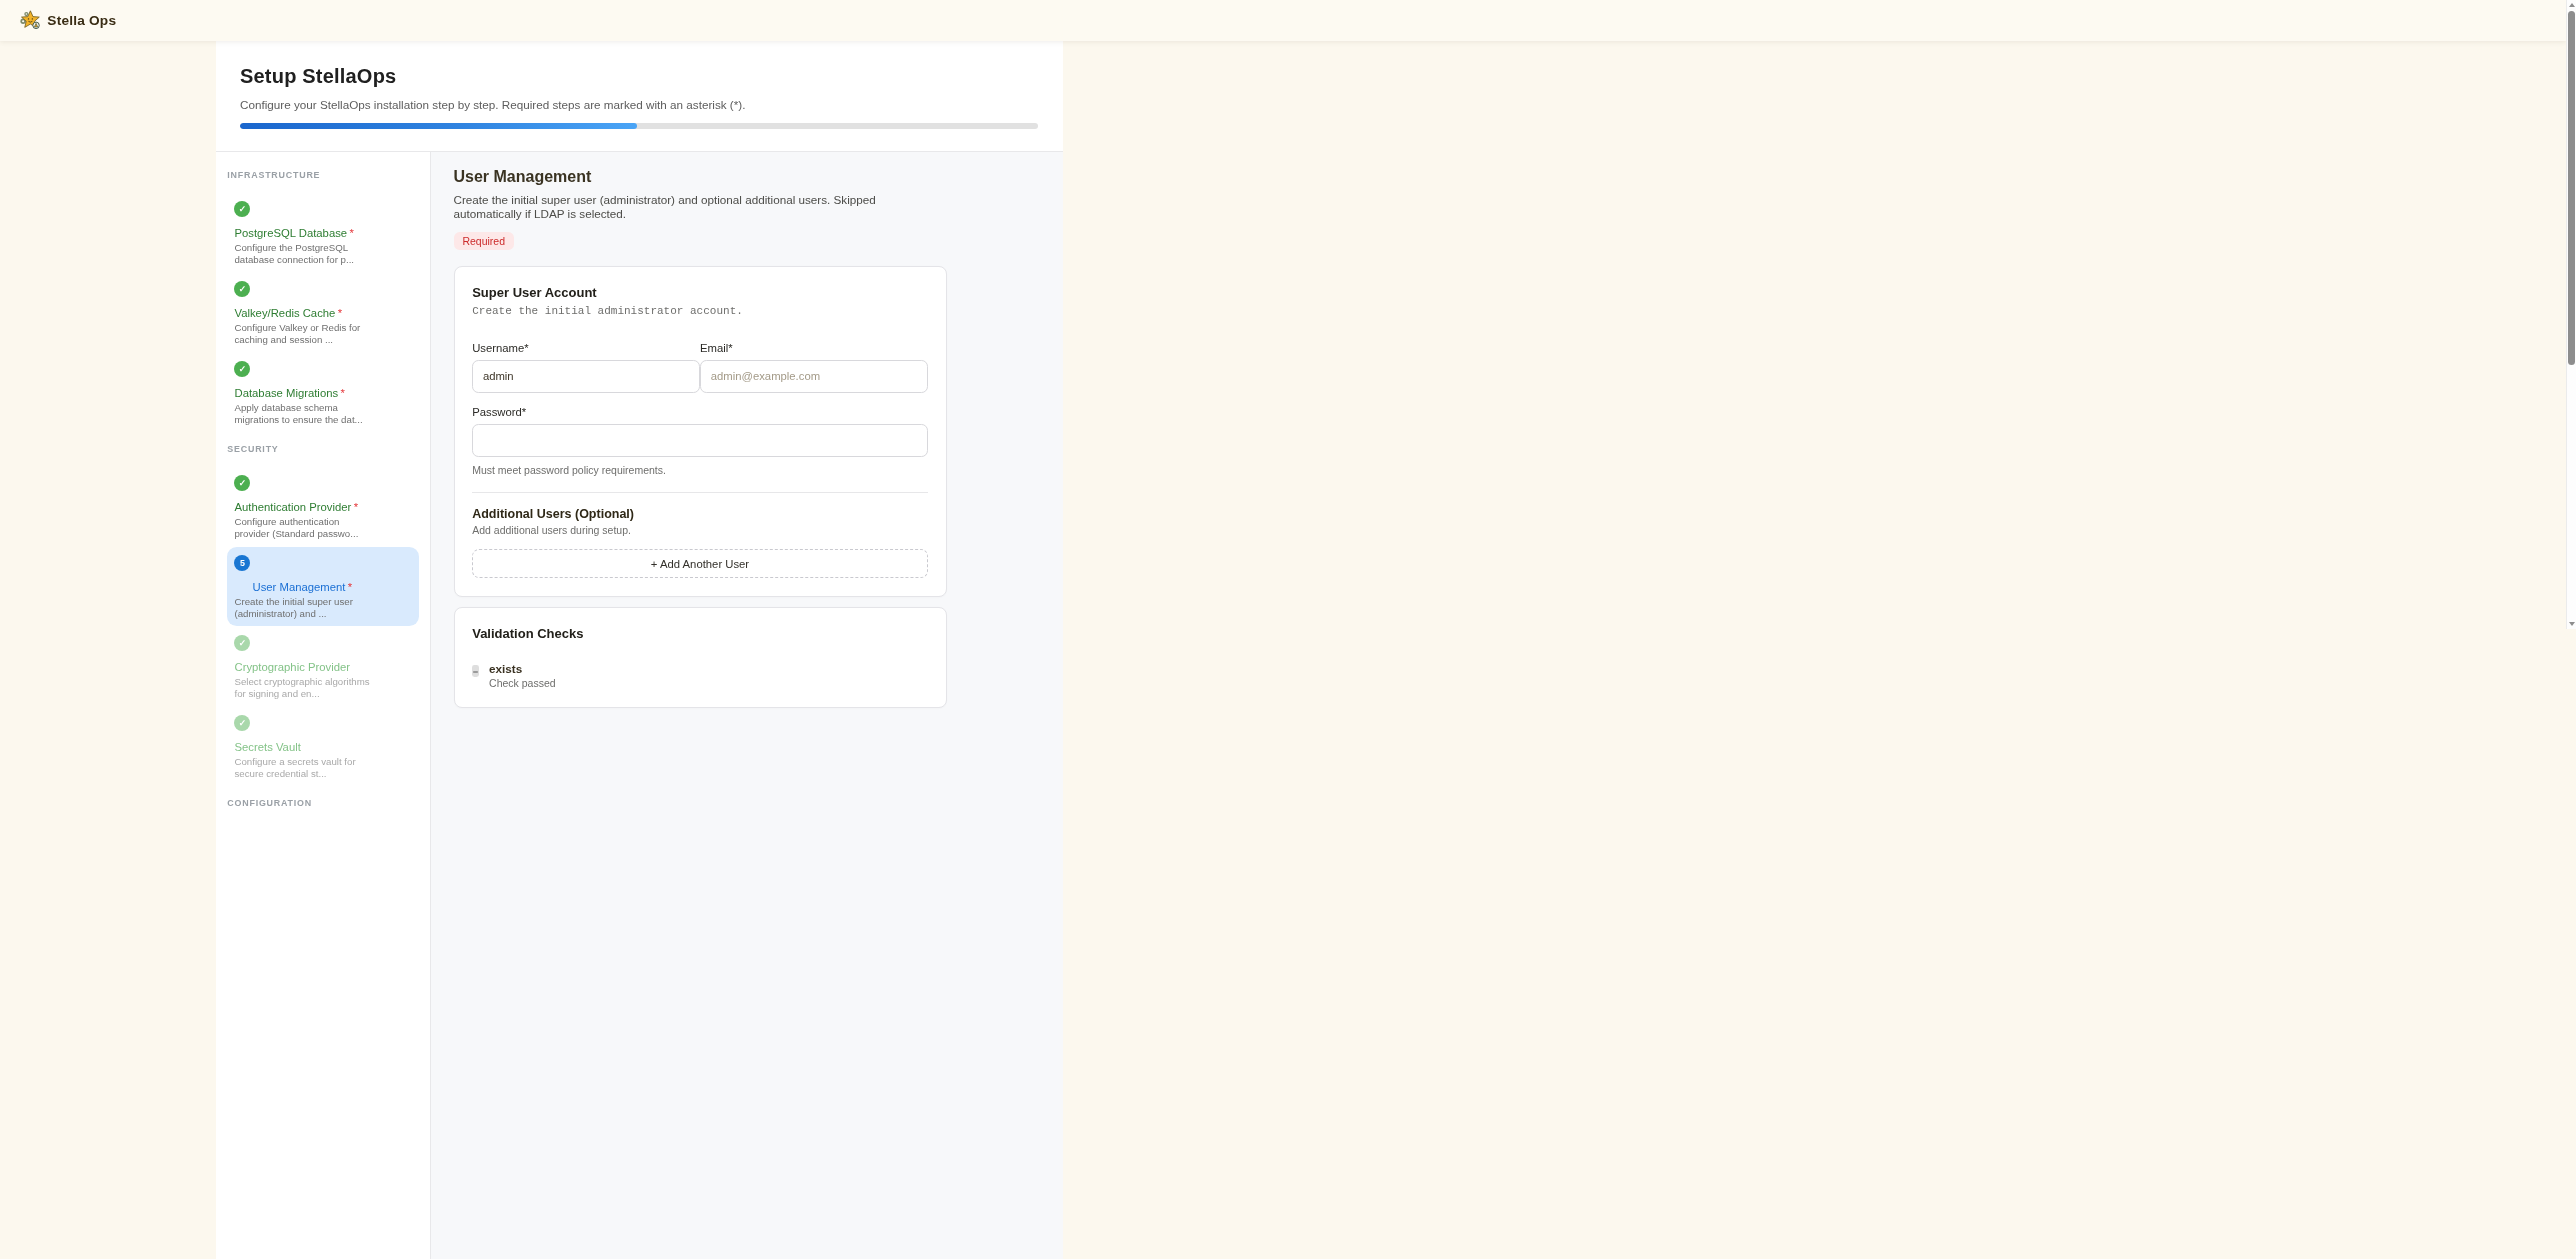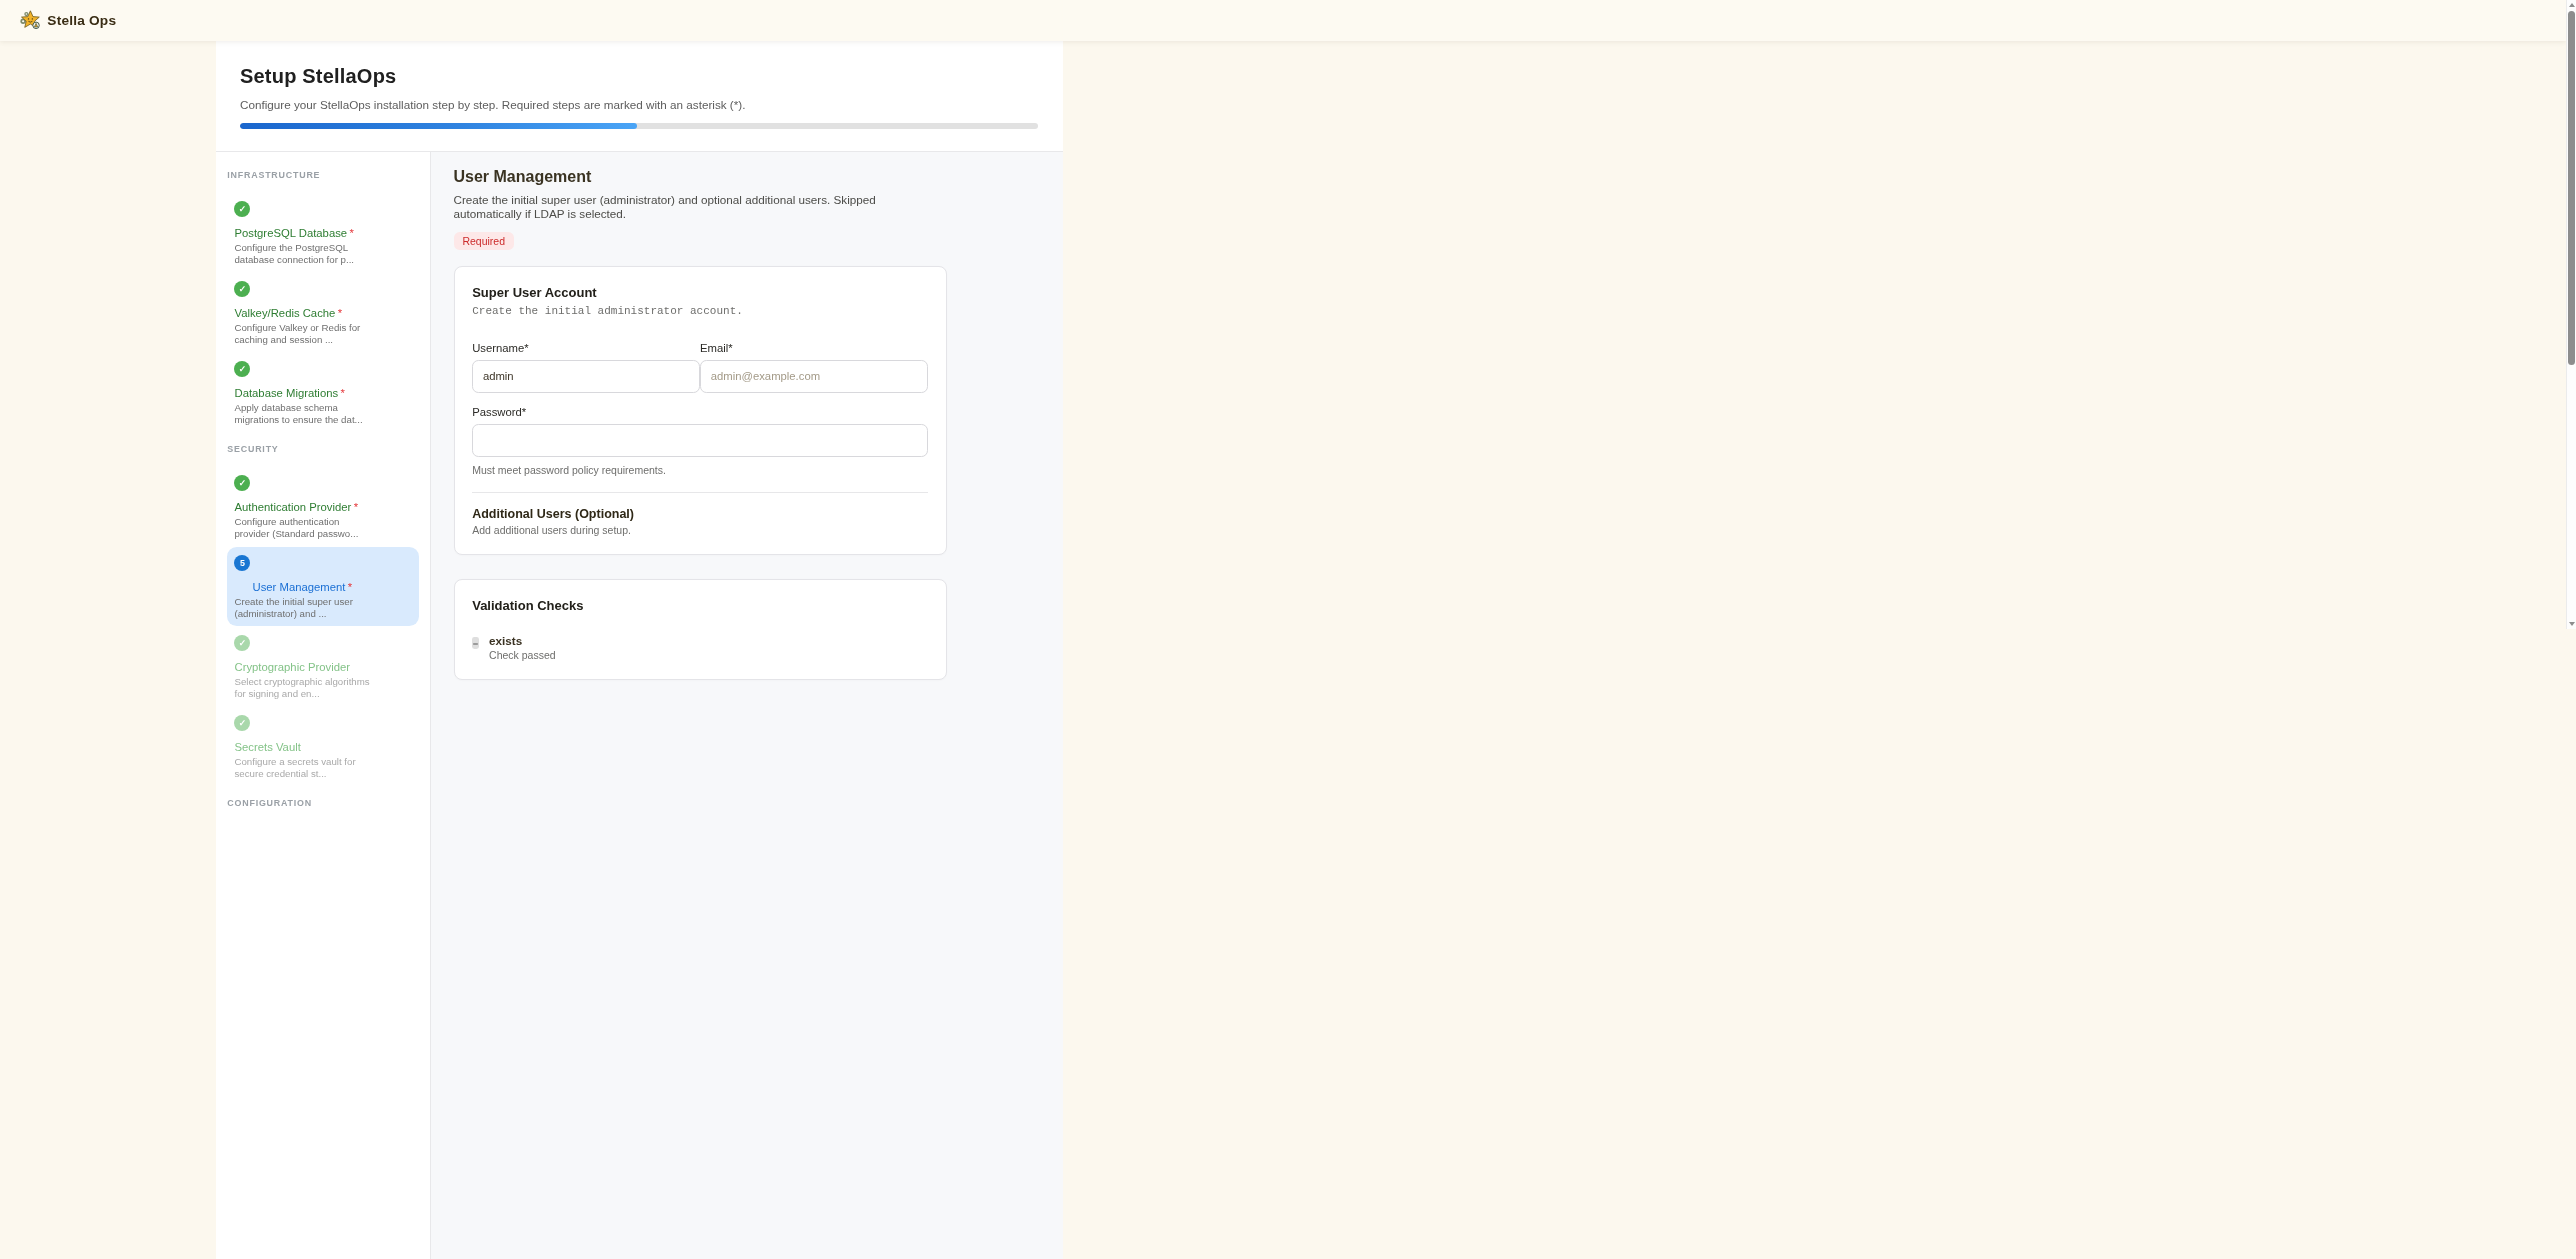--- a/index.html
+++ b/index.html
@@ -60,21 +60,21 @@
   
   .main { flex:1; background:#f7f8fa; padding:16px 0 0 22.5px; overflow:hidden; }
   .m-title { font-size:16px; font-weight:700; color:#3a3322; }
   .m-desc { margin-top:7.2px; font-size:11.7px; line-height:14px; color:#4c4c48; }
   .badge { display:inline-block; margin-top:10.5px; background:#fde8e8; color:#cc2b2b;
     font-size:10.5px; padding:3.2px 8.9px; border-radius:5.6px; }
 
   .card { width:493px; background:#fff; border:0.8px solid #e4e4e8; border-radius:8px;
     padding:17.7px; box-shadow:0 0.8px 1.6px rgba(0,0,0,.02); }
   .card1 { margin-top:16px; }
-  .card2 { margin-top:24px; }
+  .card2 { margin-top:10px; }
   .c-title { font-size:13px; font-weight:700; color:#22201a; }
   .c-sub { margin-top:4.8px; font-size:11px; color:#6e6e6c;font-family:Liberation Mono, monospace; }
 
   .field-row { display:flex; gap:0; margin-top:25px; }
   .field { flex:1; min-width:0; }
   .f-label { font-size:11.3px; font-weight:500; color:#2b2a26; margin-bottom:6.4px; }
   .f-input { width:100%; height:33px; border:0.8px solid #d8d8dc; border-radius:6.4px;
     padding:0 9.7px; font-size:11.3px; color:#3e3629; background:#fff; outline:none;
     font-family:"Liberation Sans", sans-serif; }
   .f-input::placeholder { color:#a39a88; opacity:1; }
@@ -225,20 +225,21 @@
         <div class="pw-wrap">
           <div class="f-label">Password*</div>
           <input class="f-input" type="password" style="">
           <div class="f-hint">Must meet password policy requirements.</div>
         </div>
 
         <div class="divider"></div>
 
         <div class="add-title">Additional Users (Optional)</div>
         <div class="add-sub">Add additional users during setup.</div>
+        <button class="add-btn">+ Add Another User</button>
       </div>
 
       <div class="card card2">
         <div class="c-title">Validation Checks</div>
         <div class="check-item">
           <div class="pill"></div>
           <div>
             <div class="chk-name">exists</div>
             <div class="chk-status">Check passed</div>
           </div>

